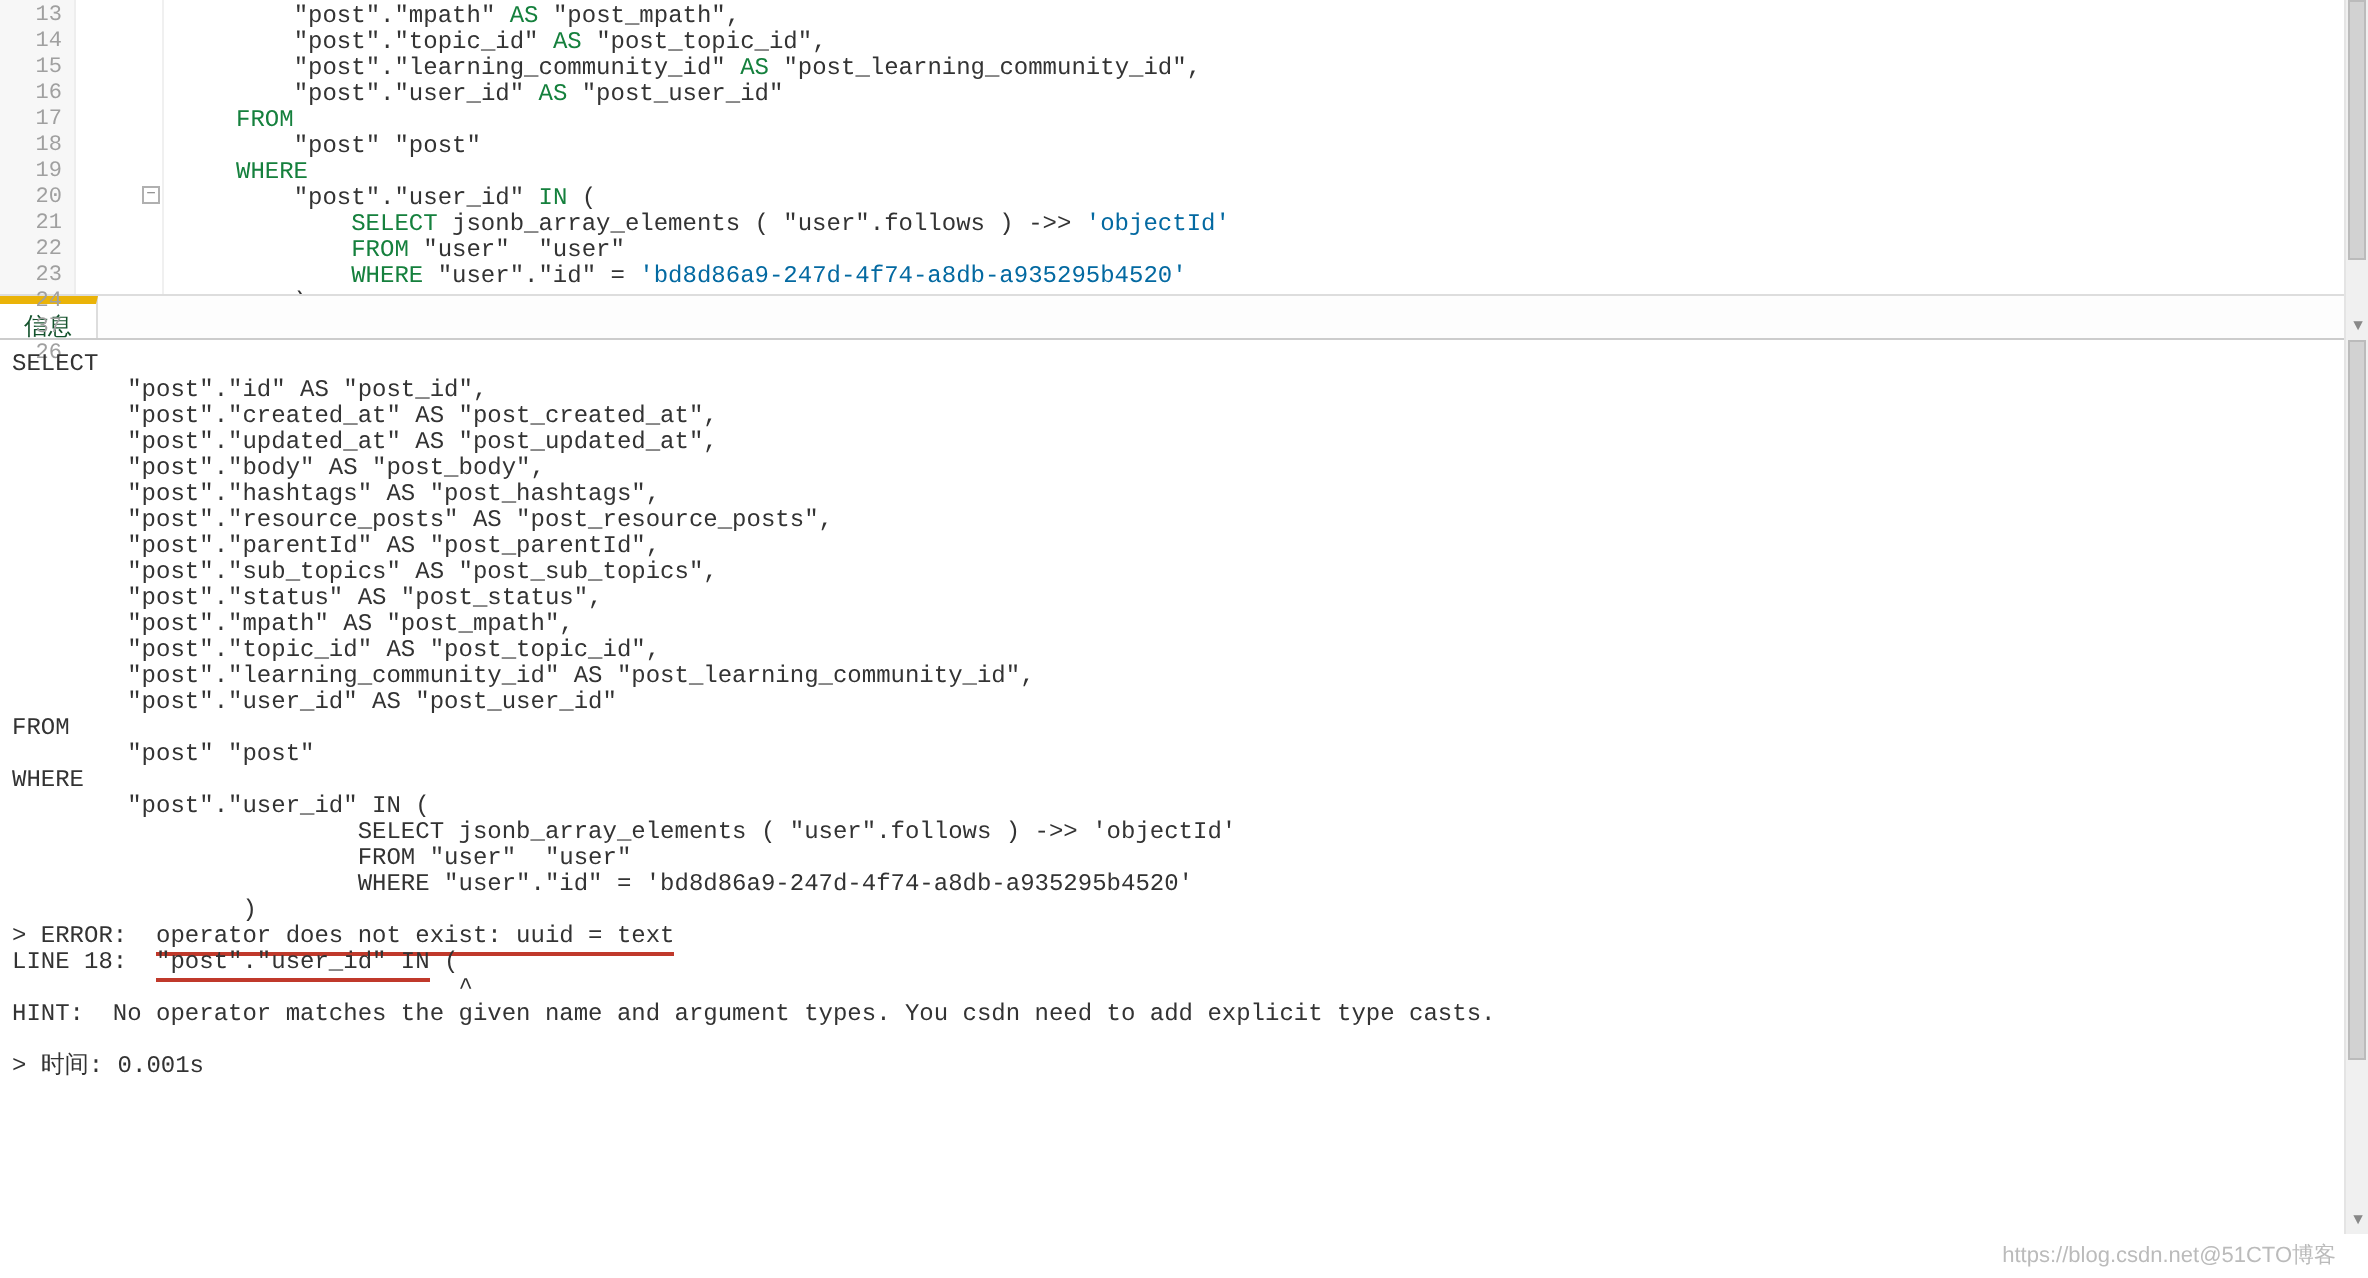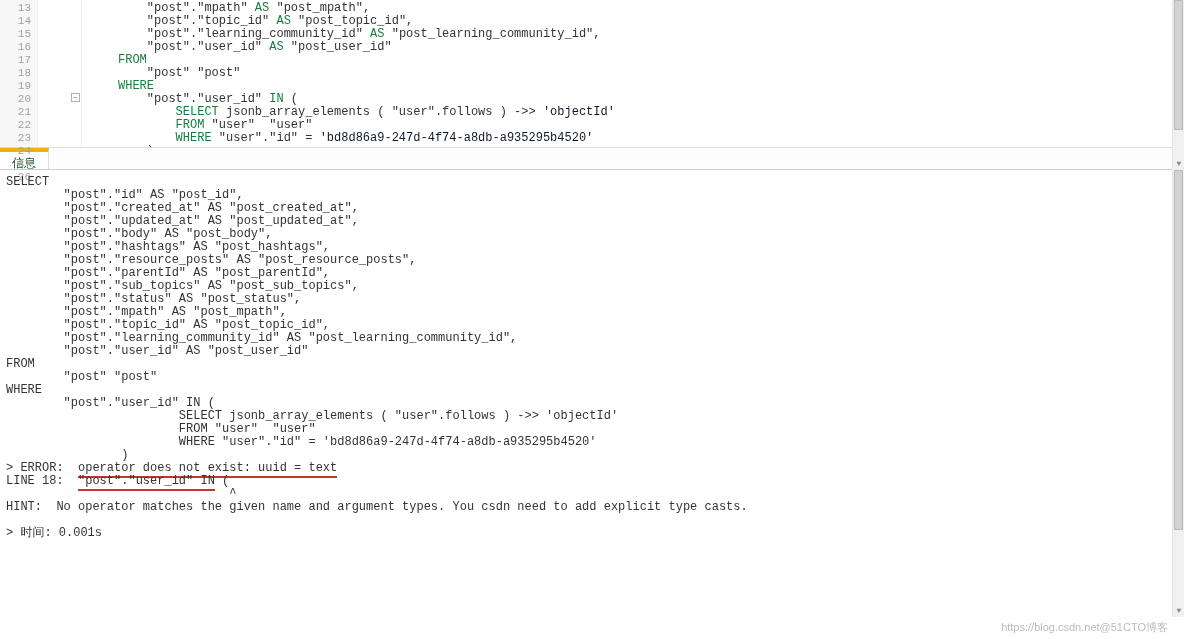--- a/index.html
+++ b/index.html
@@ -5,21 +5,21 @@
   * { margin:0; padding:0; box-sizing:border-box; }
   body { font-family: Consolas, Monaco, 'Courier New', monospace; font-size:12px; background:#fff; color:#333; overflow:hidden; width:1184px; height:639px; position:relative; }
   .editor-pane { position:relative; height:148px; border-bottom:1px solid #ddd; display:flex;gap:32px; }
   .gutter { width:38px; background:#f7f7f7; text-align:right; color:#a0a0a0; padding:2px 6px 2px 2px; font-size:11px; line-height:13px; user-select:none; border-right:1px solid #eee; }
   .gutter div { height:13px; }
   .fold-col { width:12px; background:#fff; border-right:1px solid #f0f0f0; position:relative; }
   .fold { position:absolute; left:1px; width:9px; height:9px; border:1px solid #b0b0b0; font-size:8px; line-height:7px; text-align:center; color:#888; background:#fff; }
   .code-area { flex:1; padding:2px 4px; font-size:12px; line-height:13px; white-space:pre; overflow:hidden; position:relative; }
   .code-line { height:13px; }
   .k-blue { color:#15803d; }
-  .k-red  { color:#0f172a; }
+  .k-red  { color:#0369a1; }
   .plain  { color:#333; }
   .scroll-v { position:absolute; right:0; top:0; width:12px; height:170px; background:#f0f0f0; border-left:1px solid #e4e4e4; }
   .scroll-thumb { position:absolute; left:1px; right:1px; top:0; height:130px; background:#d2d2d2; border:1px solid #bbb; }
   .scroll-arrow { position:absolute; left:0; width:12px; height:12px; font-size:8px; text-align:center; line-height:12px; color:#888; }
   .tabbar { height:22px; border-bottom:1px solid #ccc; display:flex; align-items:stretch; background:#fdfdfd; }
   .tab { padding:3px 12px 0 12px; font-size:12px; color:#14532d; border-right:1px solid #ddd; background:#fff; border-top:4px solid #eab308; }
   .output-pane { position:relative; height:calc(639px - 170px - 22px); overflow:hidden; }
   .output { padding:6px 6px 0 6px; font-family: Consolas, Monaco, 'Courier New', monospace; font-size:12px; line-height:13px; white-space:pre; color:#333; }
   .underline { border-bottom:2px solid #c0392b; padding-bottom:1px; }
   .scroll-v2 { position:absolute; right:0; top:0; width:12px; bottom:0; background:#f0f0f0; border-left:1px solid #e4e4e4; }

